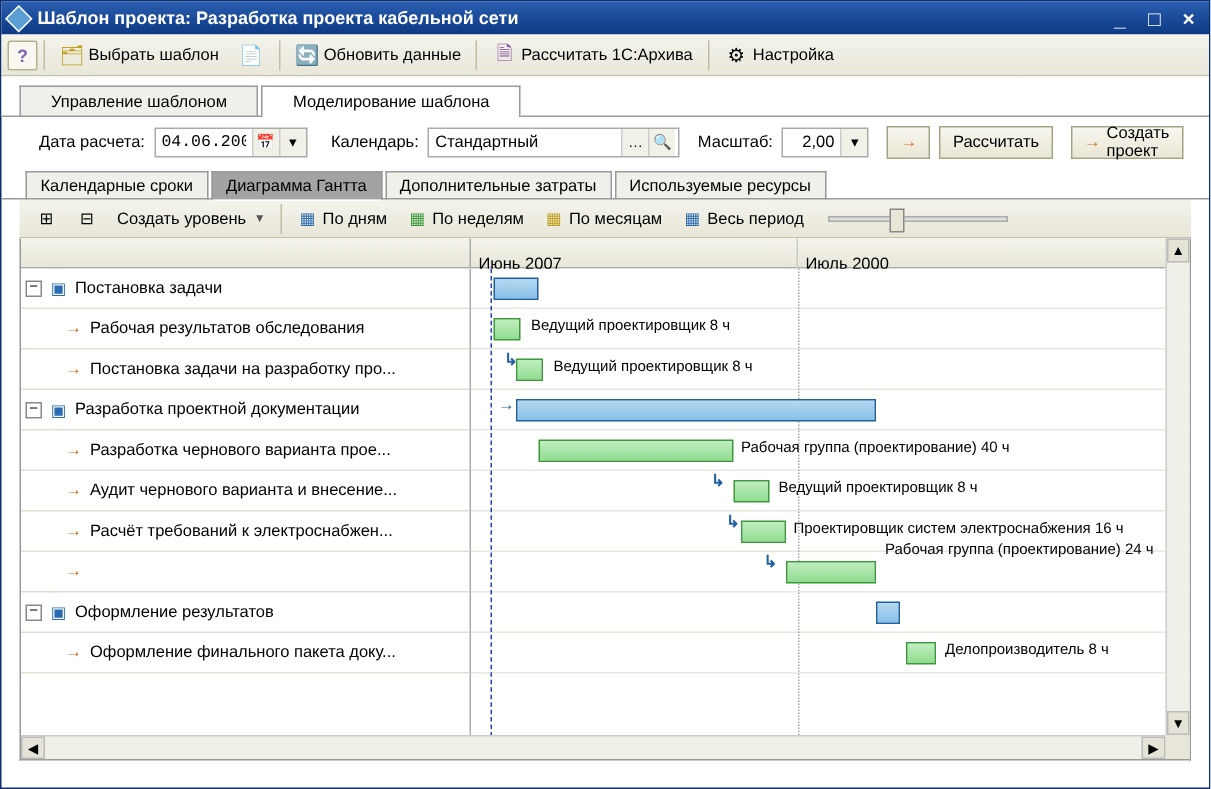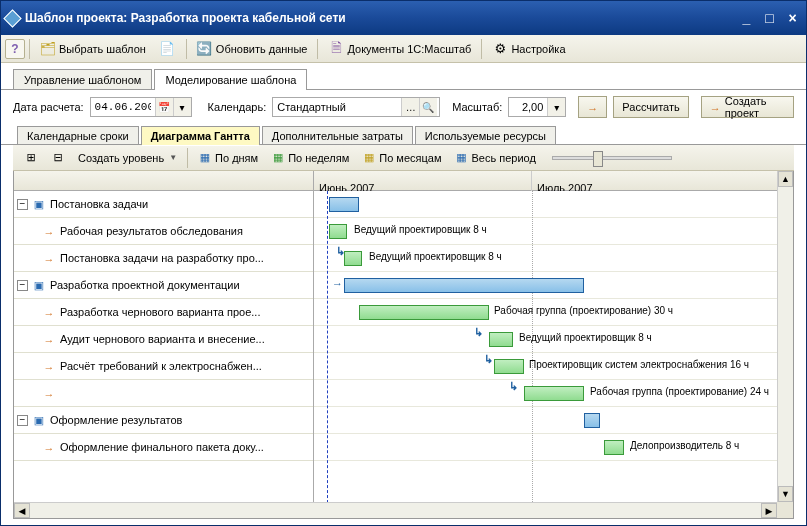--- a/index.html
+++ b/index.html
@@ -1,48 +1,48 @@
 <!DOCTYPE html>
 <html><head>
 <meta charset="utf-8">
 <style>
 * { box-sizing: border-box; margin: 0; padding: 0; }
 body { font-family: Tahoma, Arial, sans-serif; font-size: 11px; background: #fff; width: 807px; height: 526px; overflow: hidden; }
 
 .window { width: 807px; height: 526px; border: 1px solid #0a2e6b; display: flex; flex-direction: column; }
 
-.titlebar { background: linear-gradient(to bottom, #2b5fb1 0%, #1a4a99 50%, #0d3a82 100%); color: #fff; height: 34px; display: flex; align-items: center; padding: 0 3px 0 5px; font-size: 12px; font-weight: bold; }
+.titlebar { background: linear-gradient(to bottom, #2b5fb1 0%, #1a4a99 50%, #0d3a82 100%); color: #fff; height: 22px; display: flex; align-items: center; padding: 0 3px 0 5px; font-size: 12px; font-weight: bold; }
 .titlebar .diamond { width: 13px; height: 13px; background: #5a9fd4; transform: rotate(45deg); margin-right: 6px; border: 1px solid #fff; }
 .titlebar .title { flex: 1; }
 .titlebar .winbtn { width: 21px; height: 18px; margin-left: 2px; display: flex; align-items: center; justify-content: center; color: #fff; font-size: 14px; font-weight: bold; cursor: pointer; }
 
 .toolbar { background: linear-gradient(to bottom, #f5f4ec, #e8e6d8); height: 28px; display: flex; align-items: center; padding: 0 4px; border-bottom: 1px solid #c5c1aa; gap: 2px; }
 .tbtn { display: flex; align-items: center; height: 22px; padding: 0 5px; gap: 3px; cursor: pointer; border: 1px solid transparent; }
 .tbtn .ico { width: 16px; height: 16px; display: flex; align-items: center; justify-content: center; font-size: 13px; }
 .divider { width: 1px; height: 20px; background: #c0bca6; margin: 0 2px; }
 .helpbtn { width: 20px; height: 20px; border: 1px solid #b5b190; background: #f8f7f0; display: flex; align-items: center; justify-content: center; color: #8060b0; font-weight: bold; font-size: 12px; cursor: pointer; border-radius: 2px; }
 
 .tabstrip { display: flex; padding: 6px 8px 0 12px; background: #fff; position: relative; }
 .tabstrip::after { content: ""; position: absolute; left: 0; right: 0; bottom: 0; height: 1px; background: #999; }
-.tab { padding: 4px 10px; border: 1px solid #999; border-bottom: none; margin-right: 2px; background: #f0f0ea; cursor: pointer; position: relative; }
+.tab { padding: 4px 20px; border: 1px solid #999; border-bottom: none; margin-right: 2px; background: #f0f0ea; cursor: pointer; position: relative; }
 .tab.active { background: #fff; z-index: 2; }
 .tab.active::after { content: ""; position: absolute; left: 0; right: 0; bottom: -1px; height: 1px; background: #fff; }
 
-.params { display: flex; align-items: center; padding: 6px 12px; gap: 6px; }
+.params { display: flex; align-items: center; padding: 6px 25px; gap: 6px; }
 .params label { white-space: nowrap; }
 .fld { border: 1px solid #aaa; height: 20px; background: #fff; display: flex; align-items: center; }
 .fld input { border: none; height: 18px; padding: 0 4px; font-family: inherit; font-size: 11px; outline: none; }
 .fldbtn { width: 18px; height: 18px; border-left: 1px solid #ccc; display: flex; align-items: center; justify-content: center; cursor: pointer; background: #f2f1e8; font-size: 10px; }
 .btn { border: 1px solid #a5a282; background: linear-gradient(to bottom, #f8f7ef, #e8e6d5); height: 22px; padding: 0 8px; display: flex; align-items: center; gap: 4px; cursor: pointer; }
 .btn .arrow { color: #d07020; font-weight: bold; }
 
 .subtabs { display: flex; padding: 2px 12px 0 16px; position: relative; }
 .subtabs::after { content: ""; position: absolute; left: 0; right: 0; bottom: 0; height: 1px; background: #999; }
 .subtab { padding: 3px 9px; border: 1px solid #999; border-bottom: none; margin-right: 2px; background: #f0f0ea; cursor: pointer; position: relative; font-size: 11px; }
-.subtab.active { background: #fef9c3; z-index: 2; font-weight: bold; }
+.subtab.active { background: #a3a3a3; z-index: 2; }
 .subtab.active::after { content: ""; position: absolute; left: 0; right: 0; bottom: -1px; height: 1px; background: #fff; }
 
 .gantt-toolbar { background: linear-gradient(to bottom, #f5f4ec, #e8e6d8); height: 26px; display: flex; align-items: center; padding: 0 6px; gap: 3px; border-bottom: 1px solid #c5c1aa; margin: 0 12px; }
 .gtbtn { display: flex; align-items: center; height: 20px; padding: 0 4px; gap: 3px; cursor: pointer; border: 1px solid transparent; font-size: 11px; }
 .gtbtn .sq { width: 14px; height: 14px; display: flex; align-items: center; justify-content: center; }
 .gtbtn .dd { font-size: 8px; margin-left: 2px; }
 .slider { flex: 0 0 120px; height: 4px; background: #ddd; border: 1px solid #aaa; position: relative; margin-left: 8px; }
 .slider .thumb { position: absolute; left: 40px; top: -6px; width: 10px; height: 16px; background: #e8e6d5; border: 1px solid #888; }
 
 .gantt-area { margin: 0 12px; border: 1px solid #999; border-top: none; height: 348px; display: flex; flex-direction: column; background: #fff; position: relative; }
@@ -109,21 +109,21 @@
         <span class="ico ico-yellow">📄</span>
       </div>
     <div class="divider"></div>
     <div class="tbtn">
       <span class="ico ico-green">🔄</span>
       <span>Обновить данные</span>
     </div>
     <div class="divider"></div>
     <div class="tbtn">
       <span class="ico ico-purple">🗎</span>
-      <span>Документы 1С:Масштаб</span>
+      <span>Рассчитать 1С:Архива</span>
     </div>
     <div class="divider"></div>
     <div class="tbtn">
       <span class="ico">⚙</span>
       <span>Настройка</span>
     </div>
   </div>
 
   <div class="tabstrip">
     <div class="tab">Управление шаблоном</div>
@@ -198,21 +198,21 @@
     <div class="slider">
         <div class="thumb"></div>
       </div>
   </div>
 
   <div class="gantt-area">
     <div class="gantt-head">
       <div class="task-col"></div>
       <div class="time-col">
         <div class="month-cell" style="width:218px">Июнь 2007</div>
-        <div class="month-cell" style="flex:1">Июль 2007</div>
+        <div class="month-cell" style="flex:1">Июль 2000</div>
       </div>
     </div>
 
     <div class="gantt-body">
       <div class="task-list">
         <div class="task-row">
             <span class="expander">−</span>
             <span class="task-ico group-ico">▣</span>
             <span class="task-label">Постановка задачи</span>
           </div>
@@ -273,30 +273,30 @@
         <div class="bar leaf" style="left:15px;top:33px;width:18px"></div>
         <div class="bar-label" style="left:40px;top:33px">Ведущий проектировщик 8 ч</div>
         <div class="link-arrow" style="left:22px;top:54px">↳</div>
         <div class="bar leaf" style="left:30px;top:60px;width:18px"></div>
         <div class="bar-label" style="left:55px;top:60px">Ведущий проектировщик 8 ч</div>
 
         <div class="bar summary" style="left:30px;top:87px;width:240px"></div>
         <div class="link-arrow" style="left:18px;top:85px">→</div>
 
         <div class="bar leaf" style="left:45px;top:114px;width:130px"></div>
-        <div class="bar-label" style="left:180px;top:114px">Рабочая группа (проектирование) 30 ч</div>
+        <div class="bar-label" style="left:180px;top:114px">Рабочая группа (проектирование) 40 ч</div>
         <div class="link-arrow" style="left:160px;top:135px">↳</div>
         <div class="bar leaf" style="left:175px;top:141px;width:24px"></div>
         <div class="bar-label" style="left:205px;top:141px">Ведущий проектировщик 8 ч</div>
         <div class="link-arrow" style="left:170px;top:162px">↳</div>
         <div class="bar leaf" style="left:180px;top:168px;width:30px"></div>
         <div class="bar-label" style="left:215px;top:168px">Проектировщик систем электроснабжения 16 ч</div>
         <div class="link-arrow" style="left:195px;top:189px">↳</div>
         <div class="bar leaf" style="left:210px;top:195px;width:60px"></div>
-        <div class="bar-label" style="left:276px;top:195px">Рабочая группа (проектирование) 24 ч</div>
+        <div class="bar-label" style="left:276px;top:182px">Рабочая группа (проектирование) 24 ч</div>
 
         <div class="bar sum-end" style="left:270px;top:222px;width:16px"></div>
         <div class="bar leaf" style="left:290px;top:249px;width:20px"></div>
         <div class="bar-label" style="left:316px;top:249px">Делопроизводитель 8 ч</div>
       </div>
     </div>
 
     <div class="scrollbar-v">
       <div class="arr">▲</div>
       <div class="track"></div>

